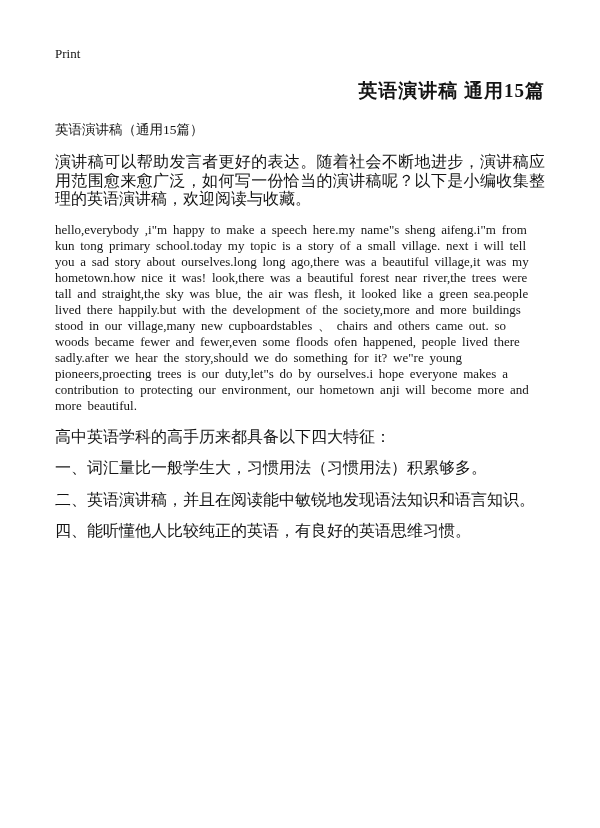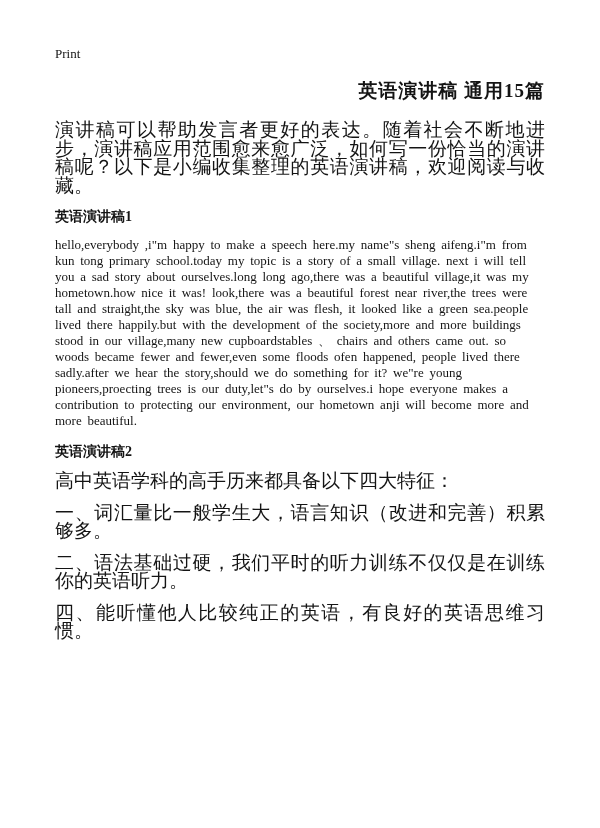--- a/index.html
+++ b/index.html
@@ -33,21 +33,21 @@
     line-height: 26px;
     margin: 8px 0 17px 0;
     letter-spacing: 1px;
   }
   .doc-subtitle {
     font-size: 13.5px;
     line-height: 18px;
     margin: 0 0 14px 0;
   }
   .para {
-    font-size: 19px;
+    font-size: 16px;
     margin: 0 0 13px 0;
   }
   .cn {
     line-height: 18.5px;
     text-align: justify;
   }
   .en {
     font-size: 13px;
     line-height: 16px;
     word-spacing: 2.5px;
@@ -63,33 +63,32 @@
 </style>
 </head>
 <body>
 
 <div class="page">
 
   <div class="print-link">Print</div>
 
   <h1 class="doc-title">英语演讲稿 通用15篇</h1>
 
+  <p class="doc-subtitle">英语演讲稿（通用15篇）</p>
 
   <p class="para cn">演讲稿可以帮助发言者更好的表达。随着社会不断地进步，演讲稿应用范围愈来愈广泛，如何写一份恰当的演讲稿呢？以下是小编收集整理的英语演讲稿，欢迎阅读与收藏。</p>
 
-  <h2 class="sec-heading">英语演讲稿1</h2>
 
   <p class="para en">hello,everybody ,i"m happy to make a speech here.my name"s sheng aifeng.i"m from kun tong primary school.today my topic is a story of a small village. next i will tell you a sad story about ourselves.long long ago,there was a beautiful village,it was my hometown.how nice it was! look,there was a beautiful forest near river,the trees were tall and straight,the sky was blue, the air was flesh, it looked like a green sea.people lived there happily.but with the development of the society,more and more buildings stood in our village,many new cupboardstables 、 chairs and others came out. so woods became fewer and fewer,even some floods ofen happened, people lived there sadly.after we hear the story,should we do something for it? we"re young pioneers,proecting trees is our duty,let"s do by ourselves.i hope everyone makes a contribution to protecting our environment, our hometown anji will become more and more beautiful.</p>
 
-  <h2 class="sec-heading">英语演讲稿2</h2>
 
   <p class="para cn">高中英语学科的高手历来都具备以下四大特征：</p>
 
-  <p class="para cn">一、词汇量比一般学生大，语言知识（改进和完善）积累够多。</p>
+  <p class="para cn">一、词汇量比一般学生大，习惯用法（习惯用法）积累够多。</p>
 
-  <p class="para cn">二、语法基础过硬，我们平时的听力训练不仅仅是在训练你的英语听力。</p>
+  <p class="para cn">二、英语演讲稿，并且在阅读能中敏锐地发现语法知识和语言知识。</p>
 
 
   <p class="para cn">四、能听懂他人比较纯正的英语，有良好的英语思维习惯。</p>
 
 
 
 </div>
 
 </body></html>

